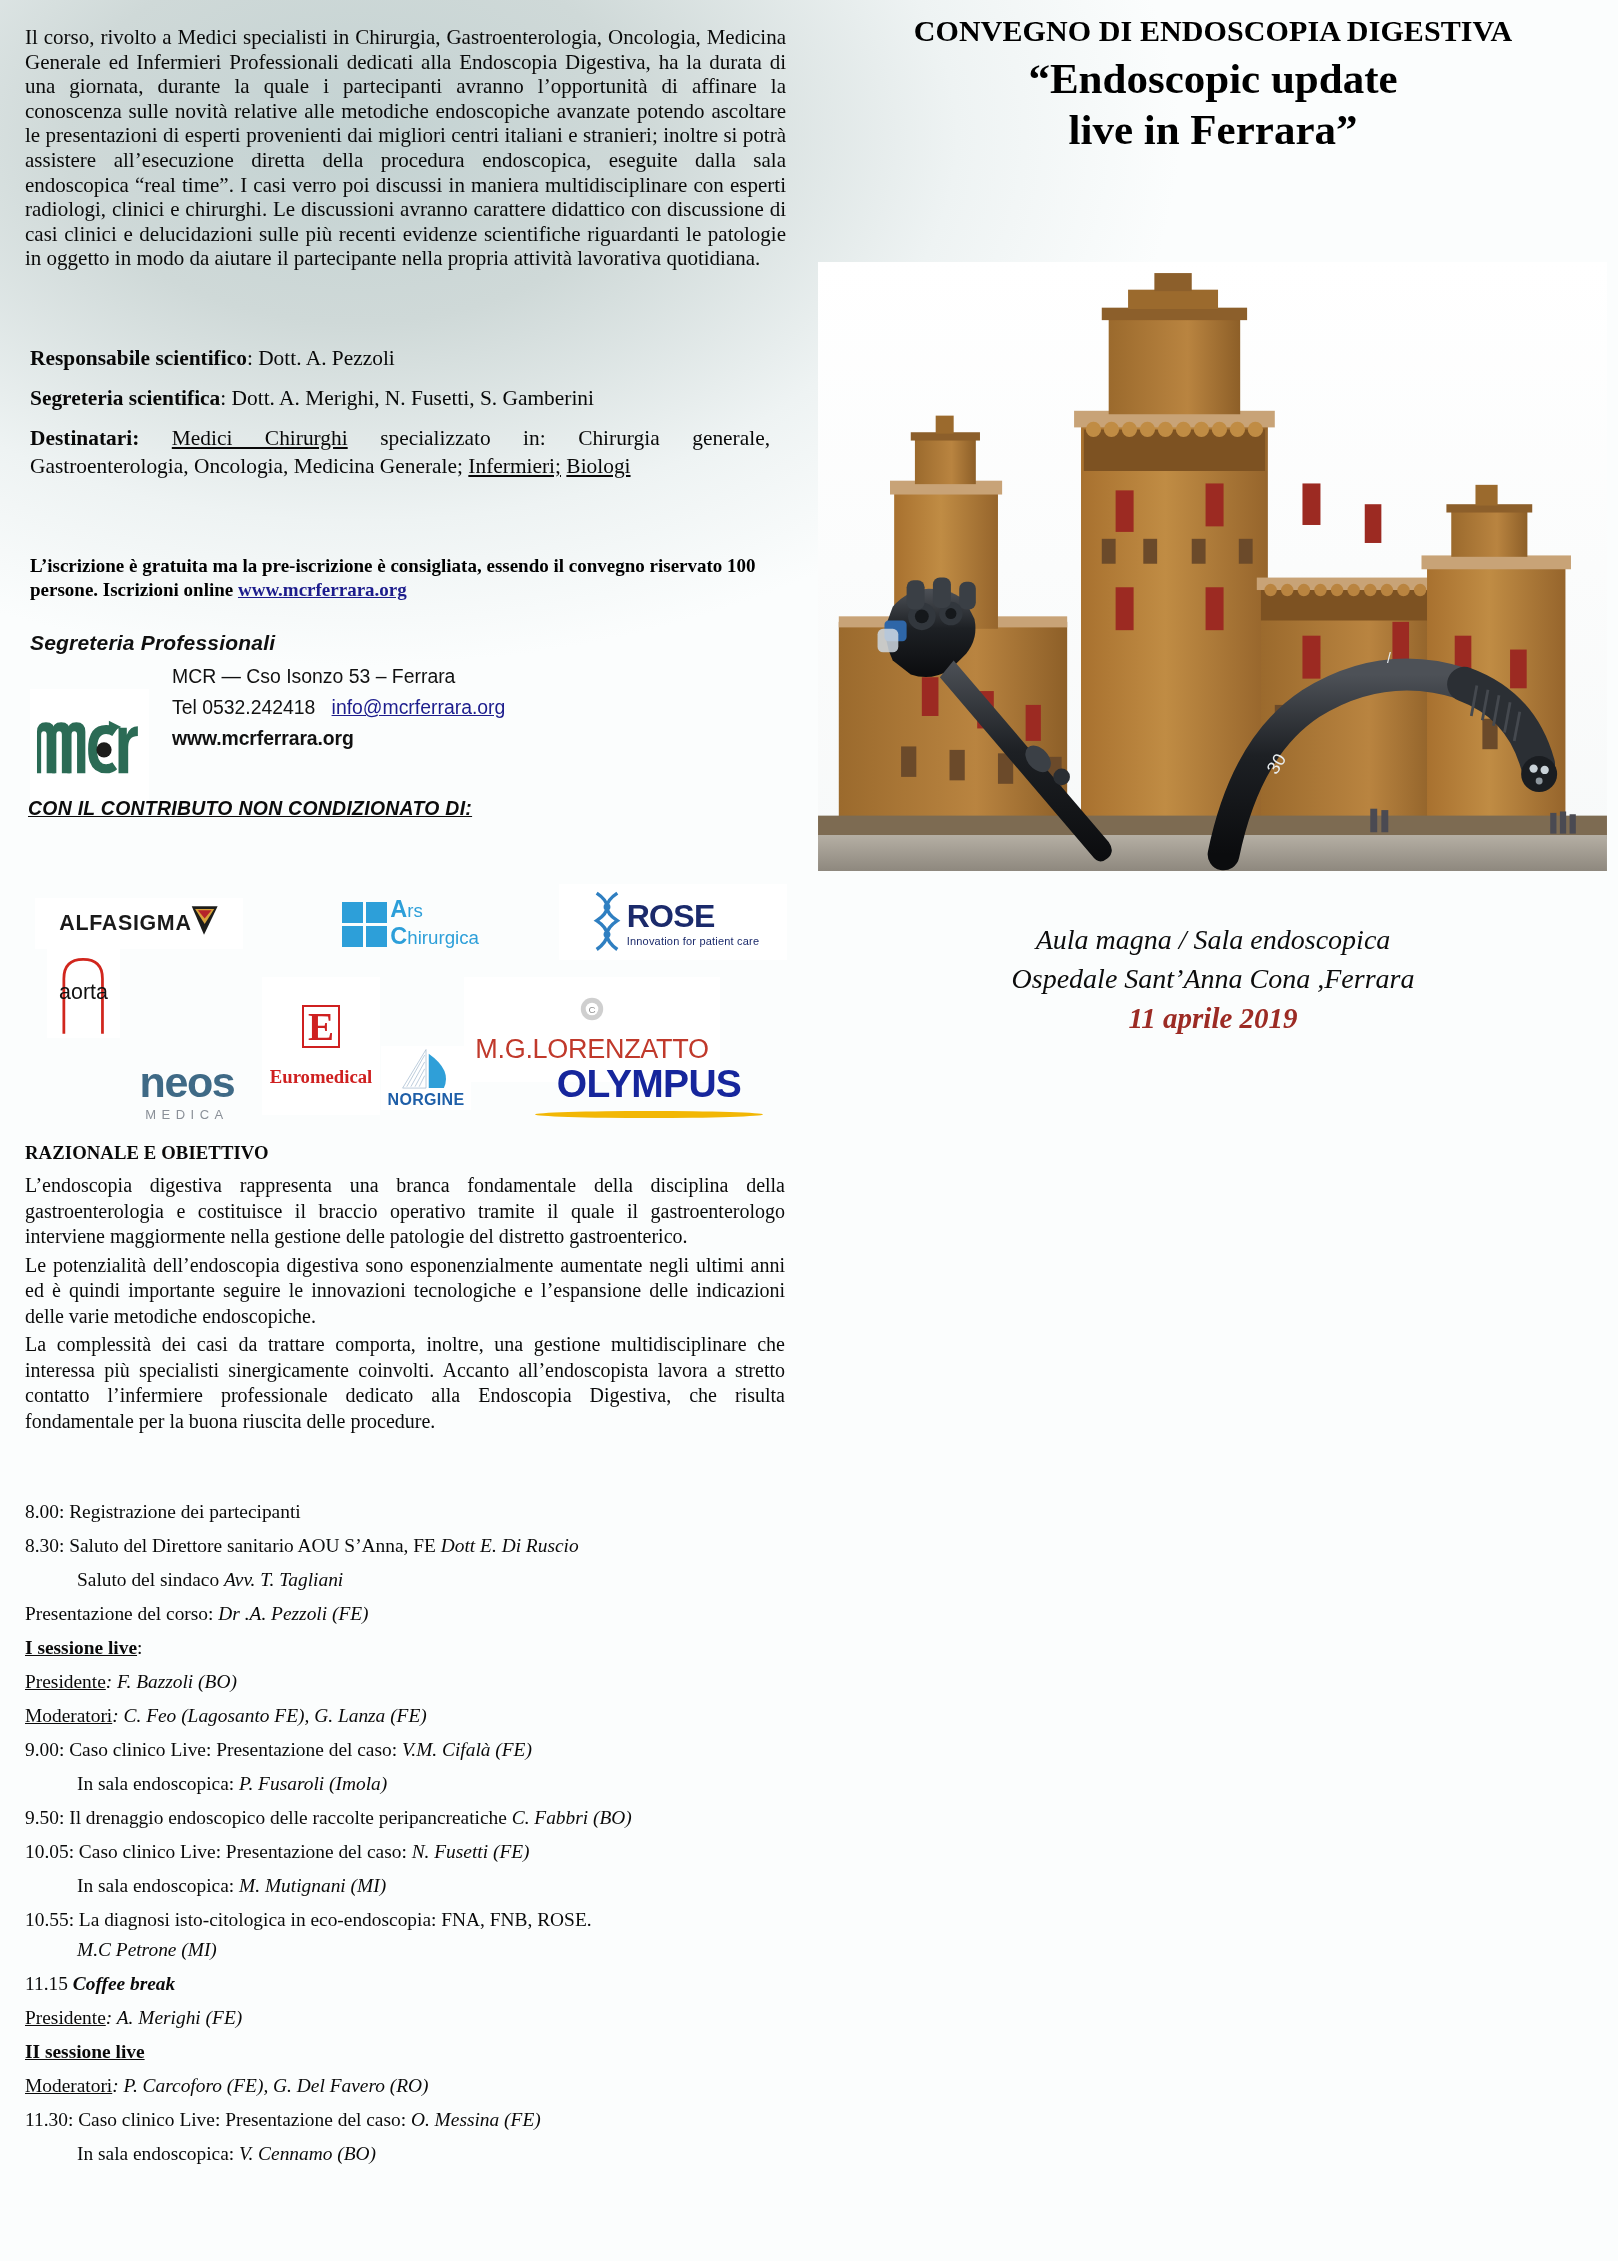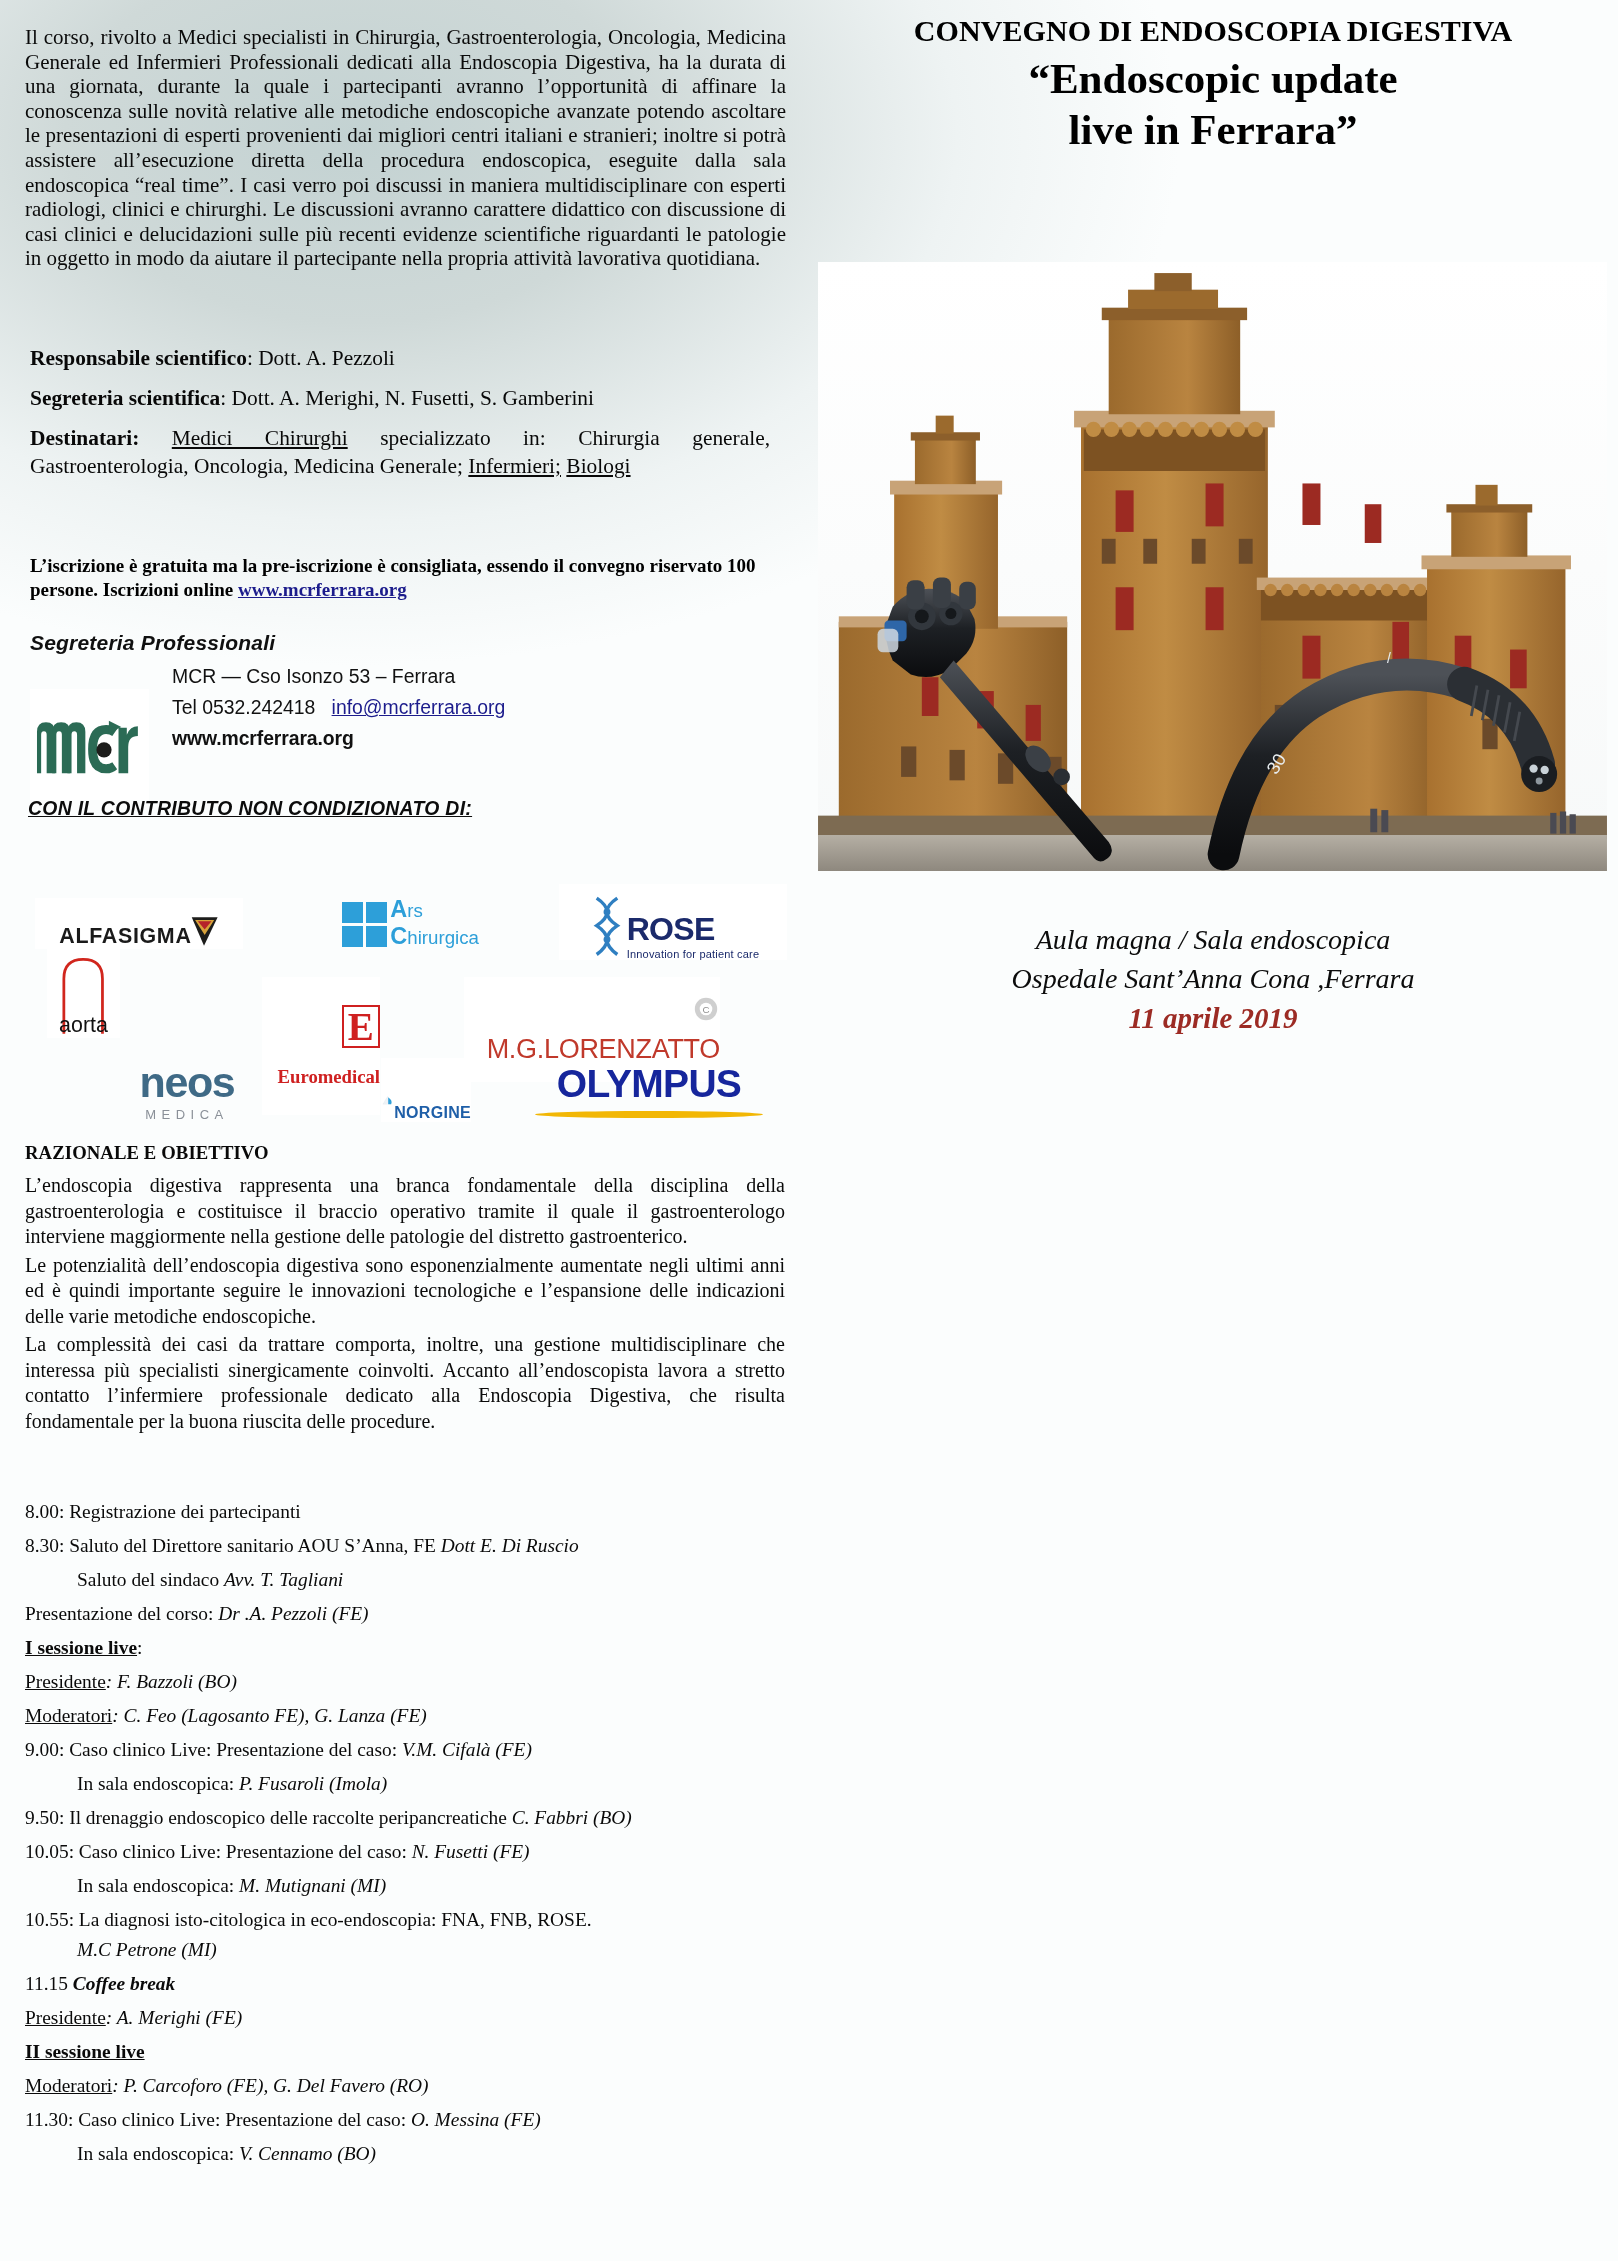--- a/index.html
+++ b/index.html
@@ -60,21 +60,21 @@
   .contrib{
     position:absolute;left:28px;top:797px;
     font-family:"Liberation Sans", sans-serif;
     font-weight:bold;font-style:italic;font-size:19.4px;
     text-decoration:underline;color:#0c0c0c;letter-spacing:0.3px;
   }
 
   
   .sponsors{position:absolute;left:21px;top:858px;width:775px;height:256px;}
   .logo{position:absolute;display:flex;align-items:center;justify-content:center;}
-  .logo-wh{background:#fff;align-items:flex-end;}
+  .logo-wh{background:#fff;}
   .txt-alfa{font-family:"Liberation Sans",sans-serif;font-weight:bold;font-size:21.4px;letter-spacing:0.7px;color:#1a1a1a;}
   .ars-wrap{display:flex;align-items:center;}
   .ars-grid{display:grid;grid-template-columns:21px 21px;grid-template-rows:21px 21px;gap:2.8px;margin-right:3.5px;}
   .ars-grid div{background:#2d9fd9;}
   .ars-letters{font-family:"Liberation Sans",sans-serif;color:#2d9fd9;line-height:23px;}
   .ars-letters .big{font-size:23.5px;font-weight:bold;}
   .ars-letters .sm{font-size:18.7px;}
   .ipsen-name{font-family:"Liberation Sans",sans-serif;font-weight:bold;font-size:32px;color:#1b2a6b;letter-spacing:-0.7px;}
   .ipsen-tag{font-family:"Liberation Sans",sans-serif;font-size:11px;color:#1b2a6b;letter-spacing:0.2px;}
   .aorta-txt{font-family:"Liberation Sans",sans-serif;font-size:21.4px;color:#111;}
@@ -244,21 +244,21 @@
           <text x="20" y="26" font-size="14" text-anchor="middle" fill="#8f8f8f" font-family="Liberation Sans, sans-serif">C</text>
         </svg>
       <span class="mgl-txt" style="margin-top:11px">M.G.LORENZATTO</span>
     </div>
 
     <div class="logo" style="left:83px;top:201px;width:166px;height:62px;flex-direction:column;">
       <span class="neos-txt">neos</span>
       <span class="neos-sub">MEDICA</span>
     </div>
 
-    <div class="logo logo-wh" style="left:360px;top:200px;width:90px;height:64px;flex-direction:row;">
+    <div class="logo logo-wh" style="left:360px;top:188px;width:90px;height:64px;flex-direction:column;">
       <svg width="66" height="43" viewBox="0 0 96 62">
           <path d="M48 2 L14 58 L48 58 Z" fill="#ffffff" stroke="#9fb6cc" stroke-width="1"></path>
           <path d="M52 8 Q86 32 74 58 L52 58 Z" fill="#2f9fd8"></path>
           <g stroke="#9fb6cc" stroke-width="1">
             <path d="M20 56 L46 10"></path>
             <path d="M26 56 L46 20"></path>
             <path d="M32 56 L46 30"></path>
             <path d="M38 56 L46 40"></path>
           </g>
         </svg>

